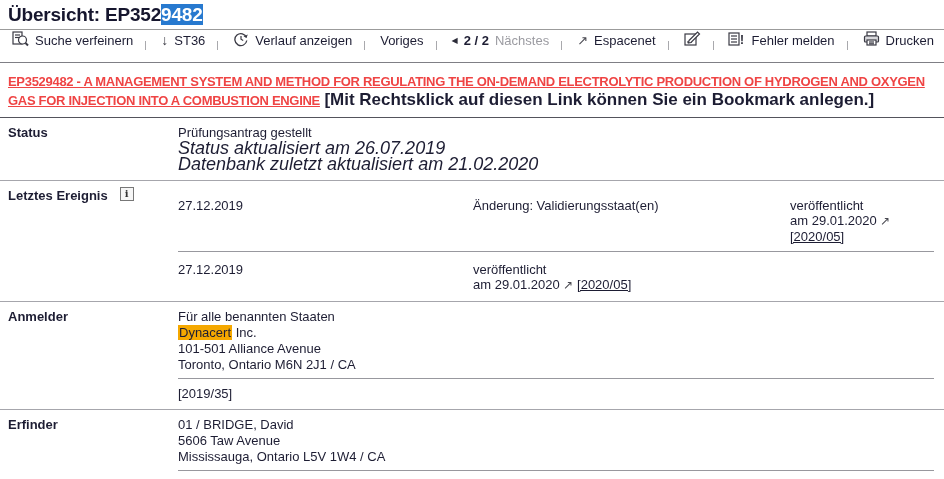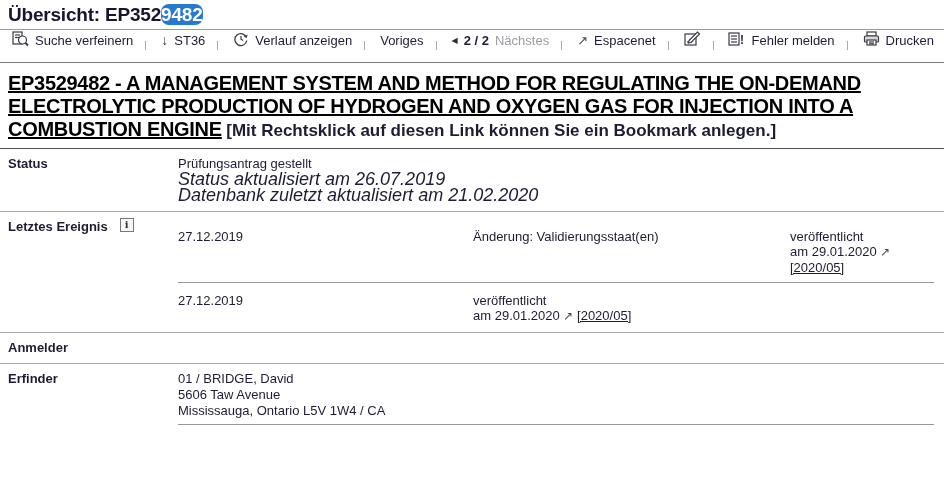--- a/index.html
+++ b/index.html
@@ -2,40 +2,40 @@
 <html><head>
 <meta charset="utf-8">
 <style>
   * { margin:0; padding:0; box-sizing:border-box; }
   html,body { width:944px; height:479px; overflow:hidden; background:#fff;
     font-family:"Liberation Sans","DejaVu Sans",sans-serif; color:#1d1d33; }
 
   
   .page-header { padding:4px 8px 3px 8px; border-bottom:1px solid #9b9b9b; }
   .page-header h1 { font-size:19px; font-weight:bold; color:#16162e; letter-spacing:-0.2px; }
-  .sel { background:#2779cf; color:#fff;border-radius:8px; }
+  .sel { background:#2779cf; color:#fff; }
 
   
   .toolbar { display:flex; align-items:center; justify-content:space-between;
     height:33px; padding:0 10px 12px 12px; border-bottom:1px solid #7f7f85; }
   .tcell { position:relative; display:flex; align-items:center; gap:6px;
     font-size:13px; color:#1d1d33; cursor:pointer; white-space:nowrap; height:100%; }
   .tcell:not(:last-child)::after { content:""; position:absolute; right:-13px; bottom:0;
     width:1px; height:9px; background:#a9a9ad; }
   .tcell svg { flex:0 0 auto; }
   .glyph-down { font-size:14px; font-weight:bold; color:#3c3c46; }
   .glyph-ext { font-size:13px; color:#4a4a52; }
   .pager-marker { font-size:8px; color:#2b2b38; }
   .pager-count { font-weight:bold; }
   .disabled { color:#9b9ba1; cursor:default;text-align:center; }
 
   
   .heading-block { padding:9px 8px 7px 8px; border-bottom:1px solid #54545c; }
-  .patent-title { font-size:20px; font-weight:bold; letter-spacing:-0.3px;
-    color:#000000; text-decoration:underline; cursor:pointer; }
+  .patent-title { font-size:13px; font-weight:bold; letter-spacing:-0.3px;
+    color:#ef4444; text-decoration:underline; cursor:pointer; }
   .bookmark-note { font-size:17px; font-weight:bold; color:#1d1d33; white-space:nowrap; }
 
   
   .section { display:grid; grid-template-columns:170px 1fr; padding:7px 10px 8px 8px;
     border-bottom:1px solid #a6a6ac; font-size:13px; line-height:15px; }
   .section:last-child { border-bottom:none; }
   .sec-label { font-weight:bold; display:flex; align-items:flex-start; gap:12px; }
   .info-box { display:inline-block; width:14px; height:14px; border:1px solid #777;
     background:#f6f6f6; color:#333; font-family:"DejaVu Serif",serif; font-size:10px;
     line-height:12px; text-align:center; cursor:pointer; margin-top:-1px; }
@@ -183,20 +183,28 @@
           <span class="ext-arrow">↗</span>
           <a class="glink">[2020/05]</a>
         </div>
       </div>
     </div>
   </div>
 </div>
 
 <div class="section">
   <div class="sec-label">Anmelder</div>
+  <div class="content">
+    <div class="line">Für alle benannten Staaten</div>
+    <div class="line"><span class="hl">Dynacert</span><span> Inc.</span></div>
+    <div class="line">101-501 Alliance Avenue</div>
+    <div class="line">Toronto, Ontario M6N 2J1 / CA</div>
+    <hr class="inner-sep">
+    <div class="gaz-ref">[2019/35]</div>
+  </div>
 </div>
 
 <div class="section">
   <div class="sec-label">Erfinder</div>
   <div class="content">
     <div>
       <div class="line">01 / BRIDGE, David</div>
       <div class="line">5606 Taw Avenue</div>
       <div class="line">Mississauga, Ontario L5V 1W4 / CA</div>
     </div>

